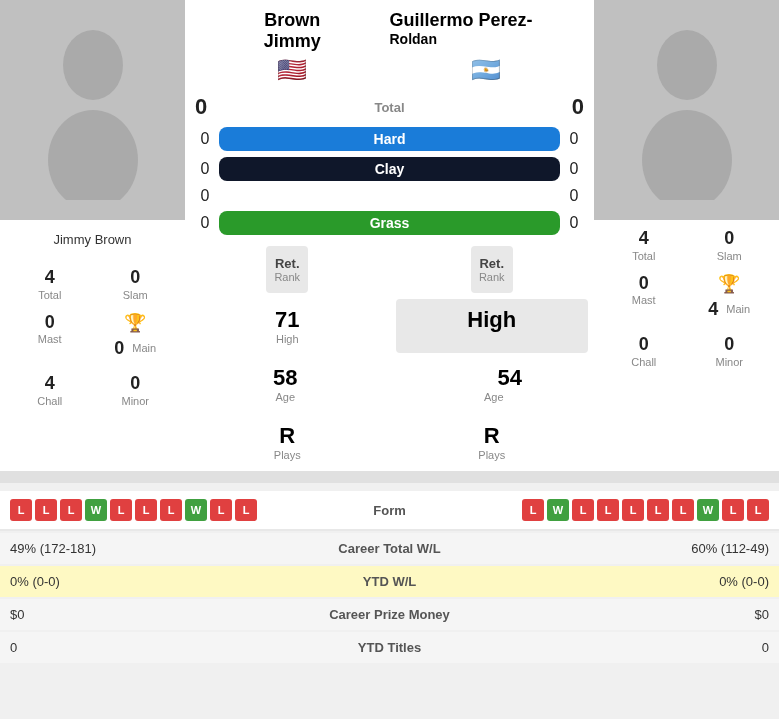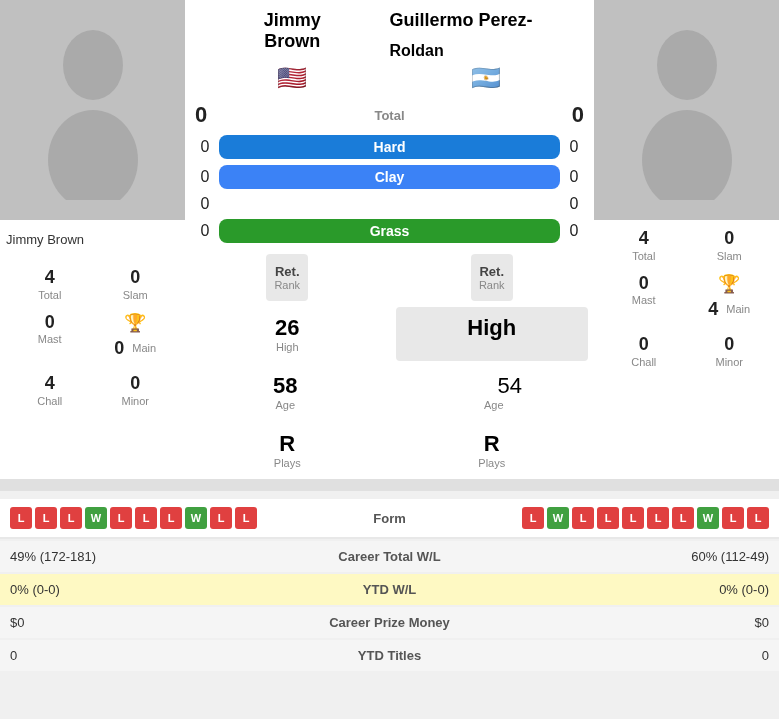--- a/index.html
+++ b/index.html
@@ -14,21 +14,21 @@
     .container {
       width: 779px;
       background: #f0f0f0;
     }
 
     .player-info-box {
       background: #fff;
       padding: 8px 0 8px 0;
       display: flex;
       flex-direction: column;
-      align-items: flex-start;
+      align-items: center;
     }
 
     .player-name-label {
       font-size: 13px;
       color: #333;
       text-align: center;
       padding: 4px 6px;
     }
 
     .stats-grid {
@@ -96,21 +96,21 @@
       flex: 1;
       text-align: center;
       color: #fff;
       font-weight: bold;
       font-size: 14px;
       padding: 4px 0;
       border-radius: 8px;
     }
 
     .surface-hard { background: #1a7cd9; }
-    .surface-clay { background: #3b82f6; }
+    .surface-clay { background: #0f172a; }
     .surface-indoor { background: #4466cc; }
     .surface-grass { background: #2a9a2a; }
 
     .left-panel {
       width: 185px;
       display: flex;
       flex-direction: column;
       flex-shrink: 0;
     }
 
@@ -314,26 +314,26 @@
           <span class="stat-value">0</span>
           <span class="stat-label">Minor</span>
         </div>
       </div>
     </div>
 
     <div class="center-panel">
 
       <div style="display:flex; justify-content:space-between; padding: 10px 10px 0 10px;">
         <div style="text-align:center; flex:1;">
+          <div style="font-size:18px; font-weight:bold;">Brown</div>
           <div style="font-size:18px; font-weight:bold;">Jimmy</div>
-          <div style="font-size:18px; font-weight:bold;">Brown</div>
         </div>
         <div style="text-align:left; flex:1;">
           <div style="font-size:18px; font-weight:bold;">Guillermo Perez-</div>
-          <div style="font-size:16px; font-weight:bold;margin-top:11px;">Roldan</div>
+          <div style="font-size:14px; font-weight:bold;">Roldan</div>
         </div>
       </div>
 
       <div style="display:flex; justify-content:space-around; padding: 4px 10px;">
         <span style="font-size:24px;">🇺🇸</span>
         <span style="font-size:24px;">🇦🇷</span>
       </div>
 
       <div class="total-row">
         <span class="total-score">0</span>
@@ -375,35 +375,35 @@
         <div style="flex:1; display:flex; flex-direction:column; align-items:center;">
           <div class="rank-box">
             <div class="rank-box-val">Ret.</div>
             <div class="rank-box-label">Rank</div>
           </div>
         </div>
       </div>
 
       <div style="display:flex; gap:0;">
         <div style="flex:1; display:flex; flex-direction:column; align-items:center; background:#fff; margin:2px 6px; border-radius:4px; padding:8px;">
-          <div style="font-size:22px; font-weight:bold;">26</div>
+          <div style="font-size:22px; font-weight:bold;">71</div>
           <div style="font-size:11px; color:#888;">High</div>
         </div>
         <div style="flex:1; display:flex; flex-direction:column; align-items:center; background:#e8e8e8; margin:2px 6px; border-radius:4px; padding:8px;">
             <div style="font-size:22px; font-weight:bold;">High</div>
           </div>
       </div>
 
       <div style="display:flex; gap:8px;">
         <div style="flex:1; display:flex; flex-direction:column; align-items:center; background:#fff; margin:2px 6px; border-radius:4px; padding:8px;">
           <div style="font-size:22px; font-weight:bold;">58</div>
           <div style="font-size:11px; color:#888;">Age</div>
         </div>
         <div style="flex:1; display:flex; flex-direction:column; align-items:center; background:#fff; margin:2px 6px; border-radius:4px; padding:8px;">
-          <div style="font-size:22px; font-weight:normal;margin-left:32px;">54</div>
+          <div style="font-size:22px; font-weight:bold;margin-left:32px;">54</div>
           <div style="font-size:11px; color:#888;">Age</div>
         </div>
       </div>
 
       <div style="display:flex; gap:0;">
         <div style="flex:1; display:flex; flex-direction:column; align-items:center; background:#fff; margin:2px 6px; border-radius:4px; padding:8px;">
           <div style="font-size:22px; font-weight:bold;">R</div>
           <div style="font-size:11px; color:#888;">Plays</div>
         </div>
         <div style="flex:1; display:flex; flex-direction:column; align-items:center; background:#fff; margin:2px 6px; border-radius:4px; padding:8px;">

